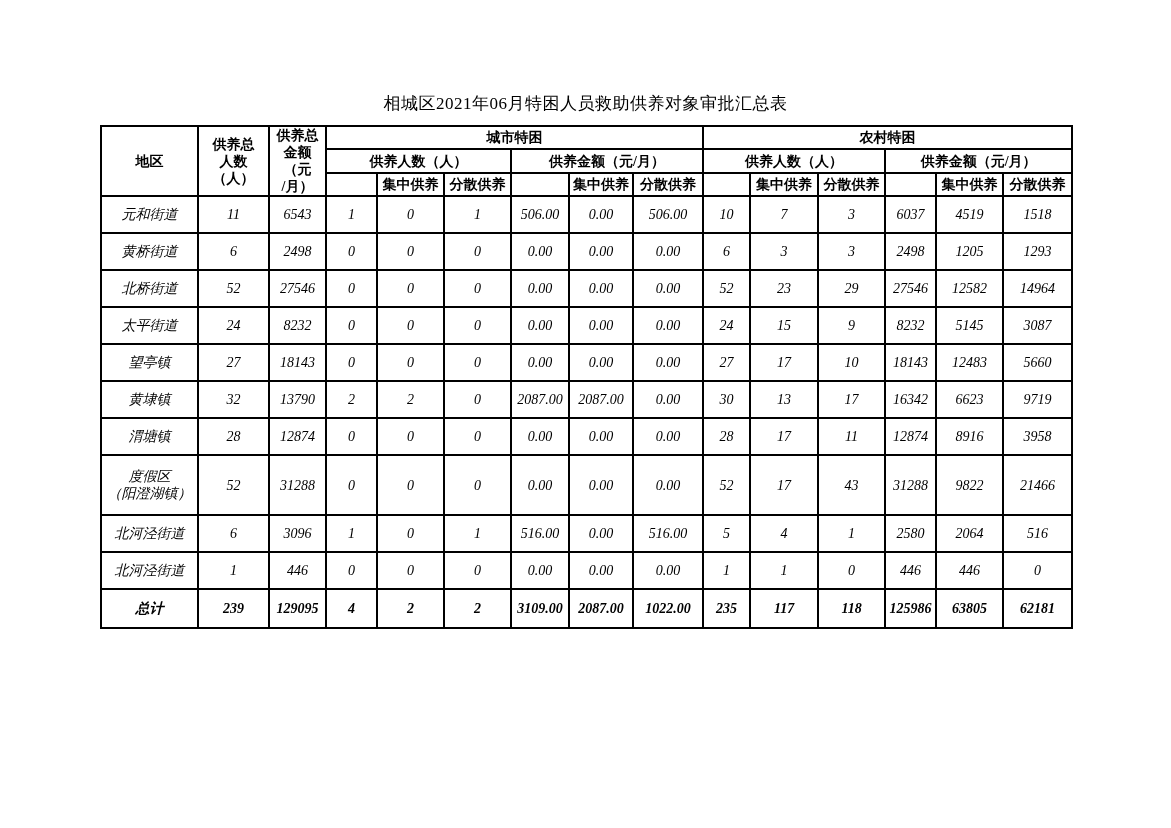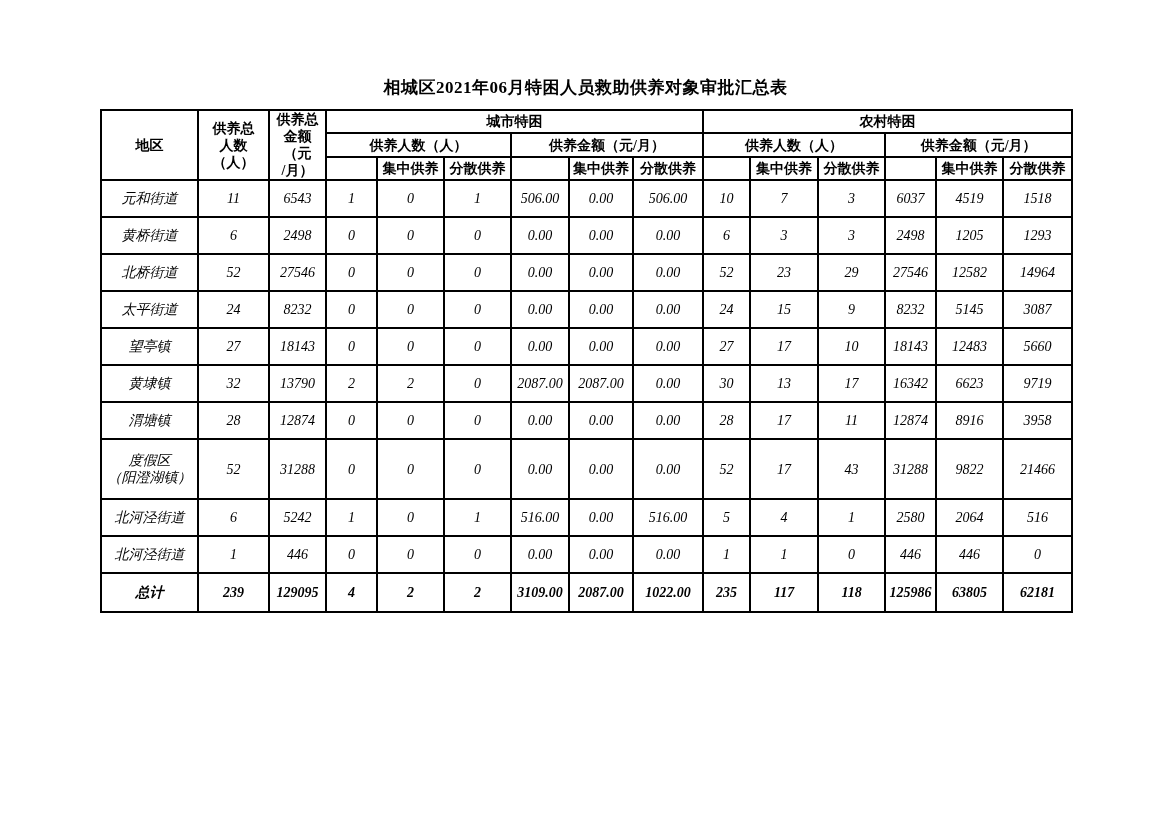--- a/index.html
+++ b/index.html
@@ -14,25 +14,26 @@
   }
   .sheet {
     position: absolute;
     left: 100px;
     top: 77px;
     width: 971px;
   }
   .doc-title {
     width: 971px;
     text-align: center;
-    font-weight: bold;
+    font-weight: normal;
     font-size: 17px;
     line-height: 22px;
     margin-bottom: 10px;
     letter-spacing: 0.5px;
+    margin-top: 16px;
   }
   table.grid {
     border-collapse: collapse;
     table-layout: fixed;
     width: 971px;
   }
   table.grid th, table.grid td {
     border: 2px solid #000000;
     text-align: center;
     vertical-align: middle;
@@ -251,21 +252,21 @@
           <td>52</td>
           <td>17</td>
           <td>43</td>
           <td>31288</td>
           <td>9822</td>
           <td>21466</td>
         </tr>
         <tr>
           <td class="region">北河泾街道</td>
           <td>6</td>
-          <td>5242</td>
+          <td>3096</td>
           <td>1</td>
           <td>0</td>
           <td>1</td>
           <td>516.00</td>
           <td>0.00</td>
           <td>516.00</td>
           <td>5</td>
           <td>4</td>
           <td>1</td>
           <td>2580</td>

